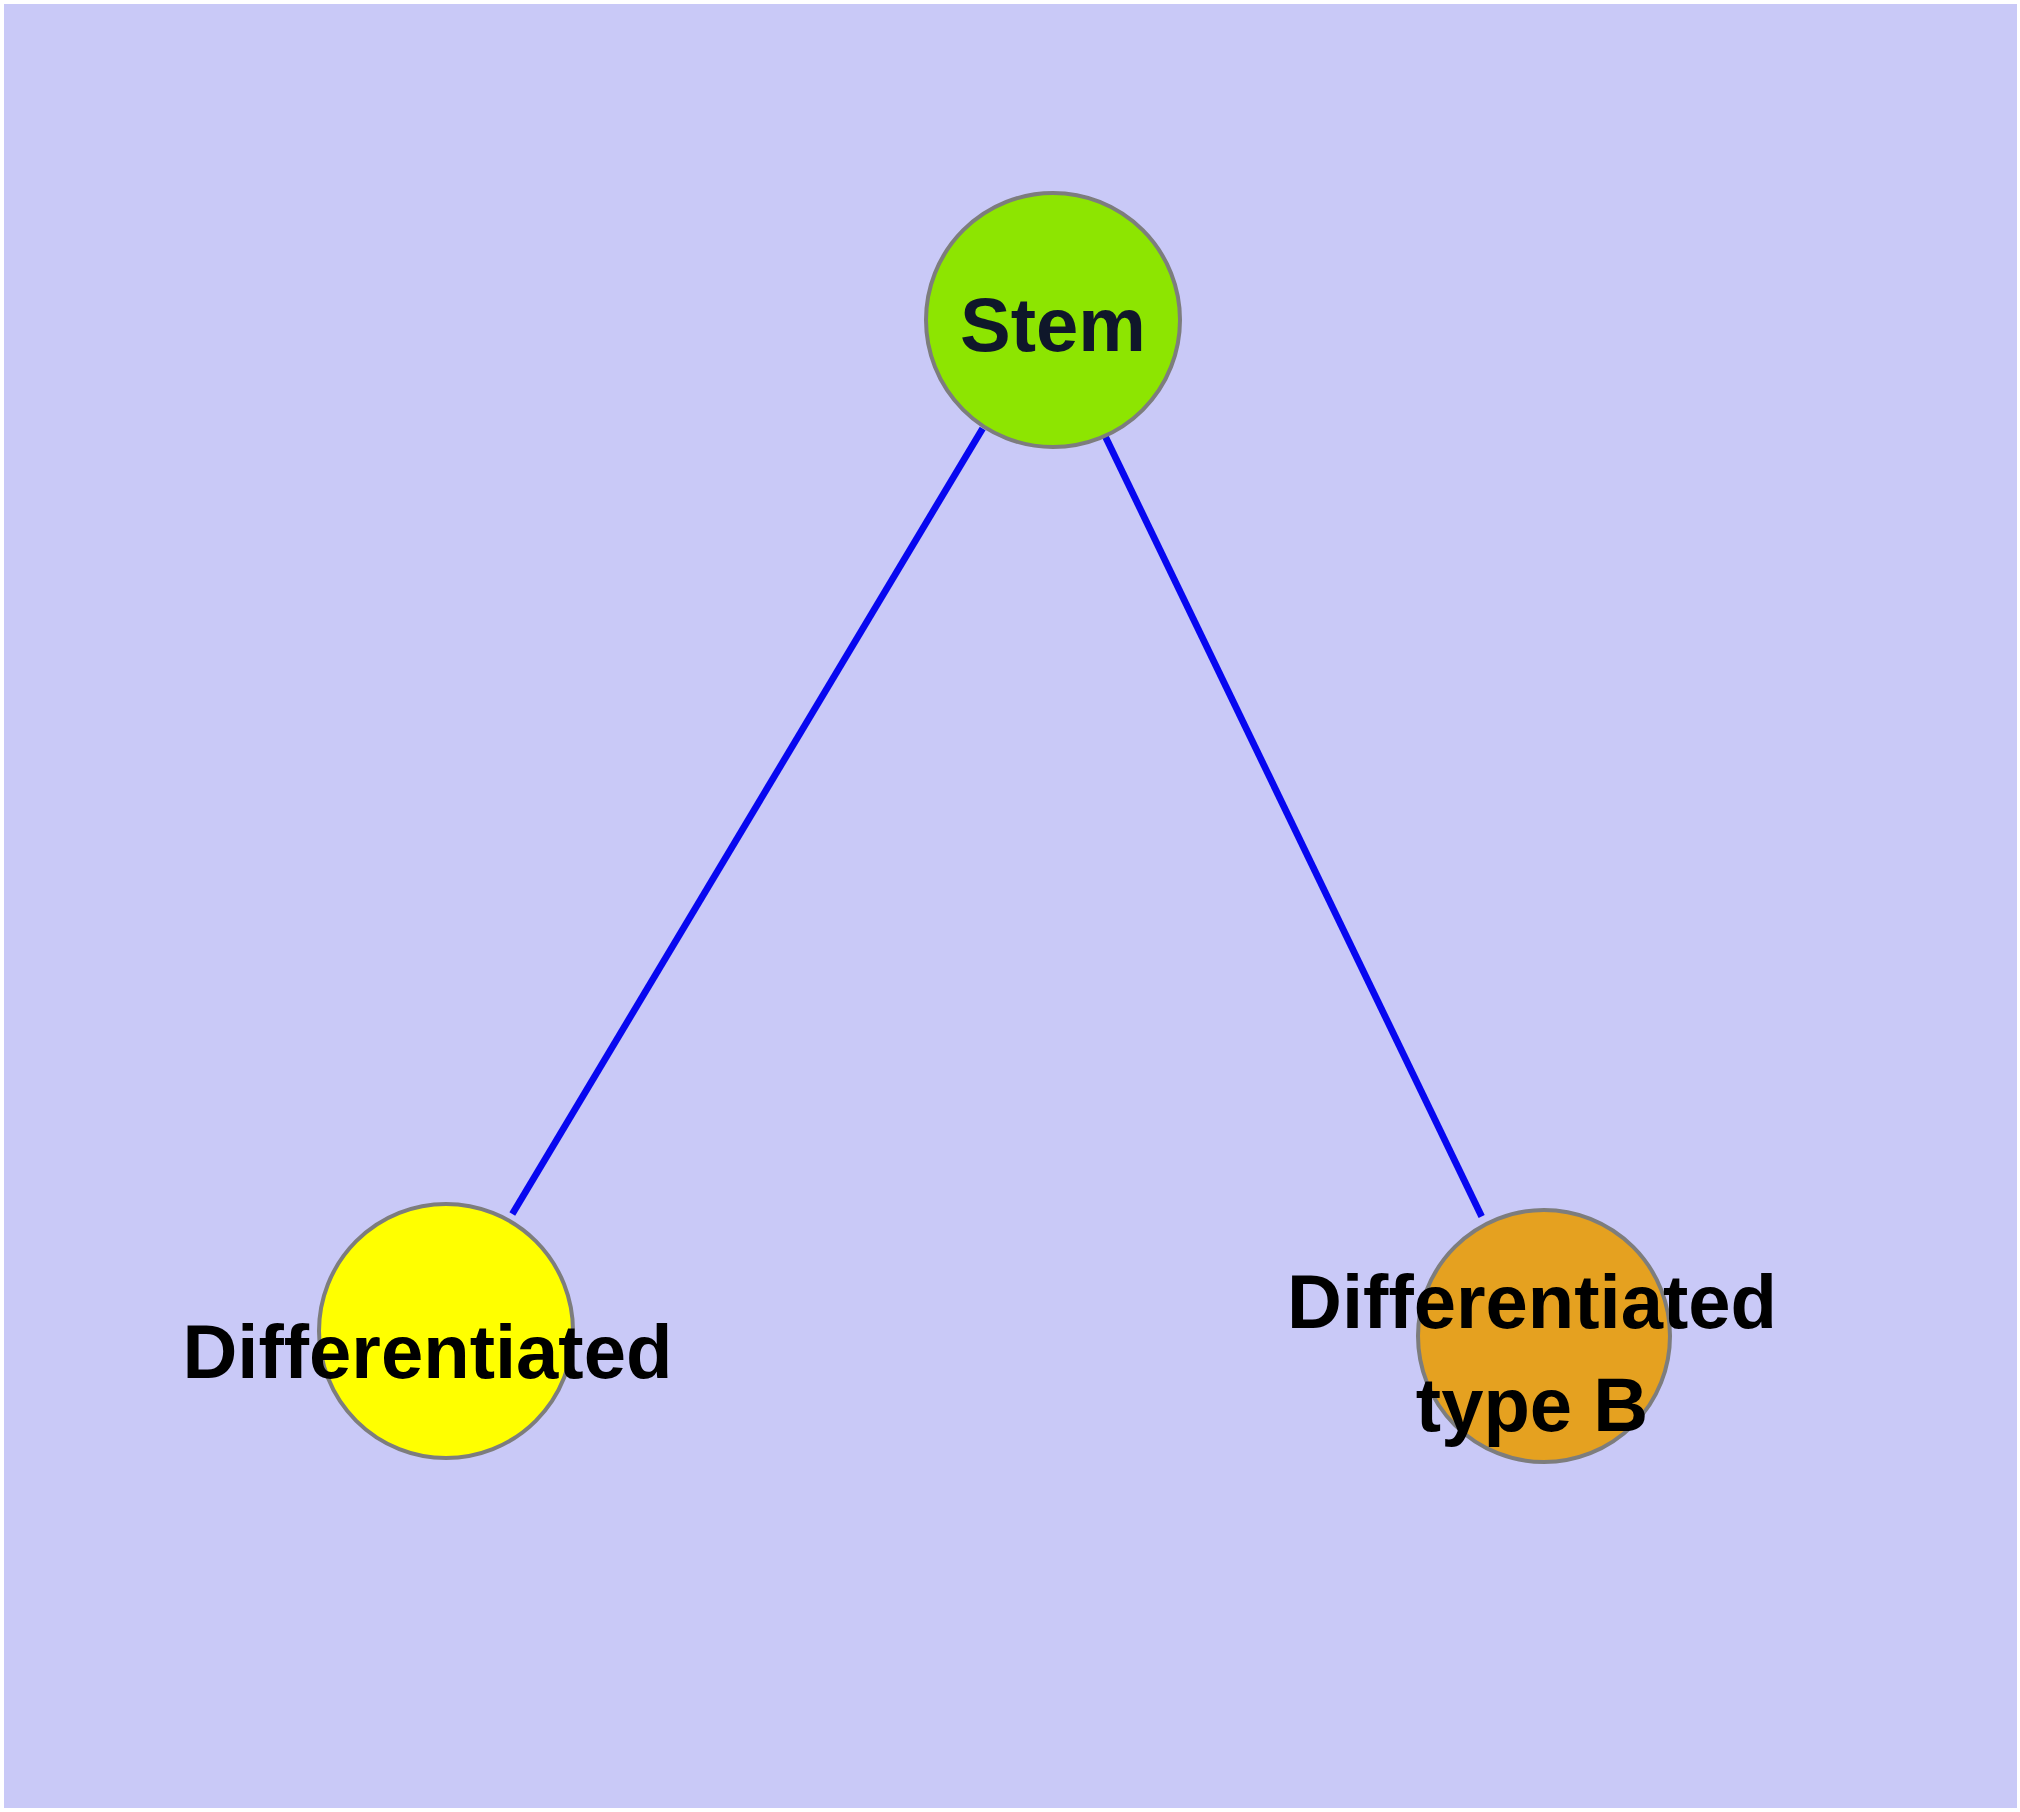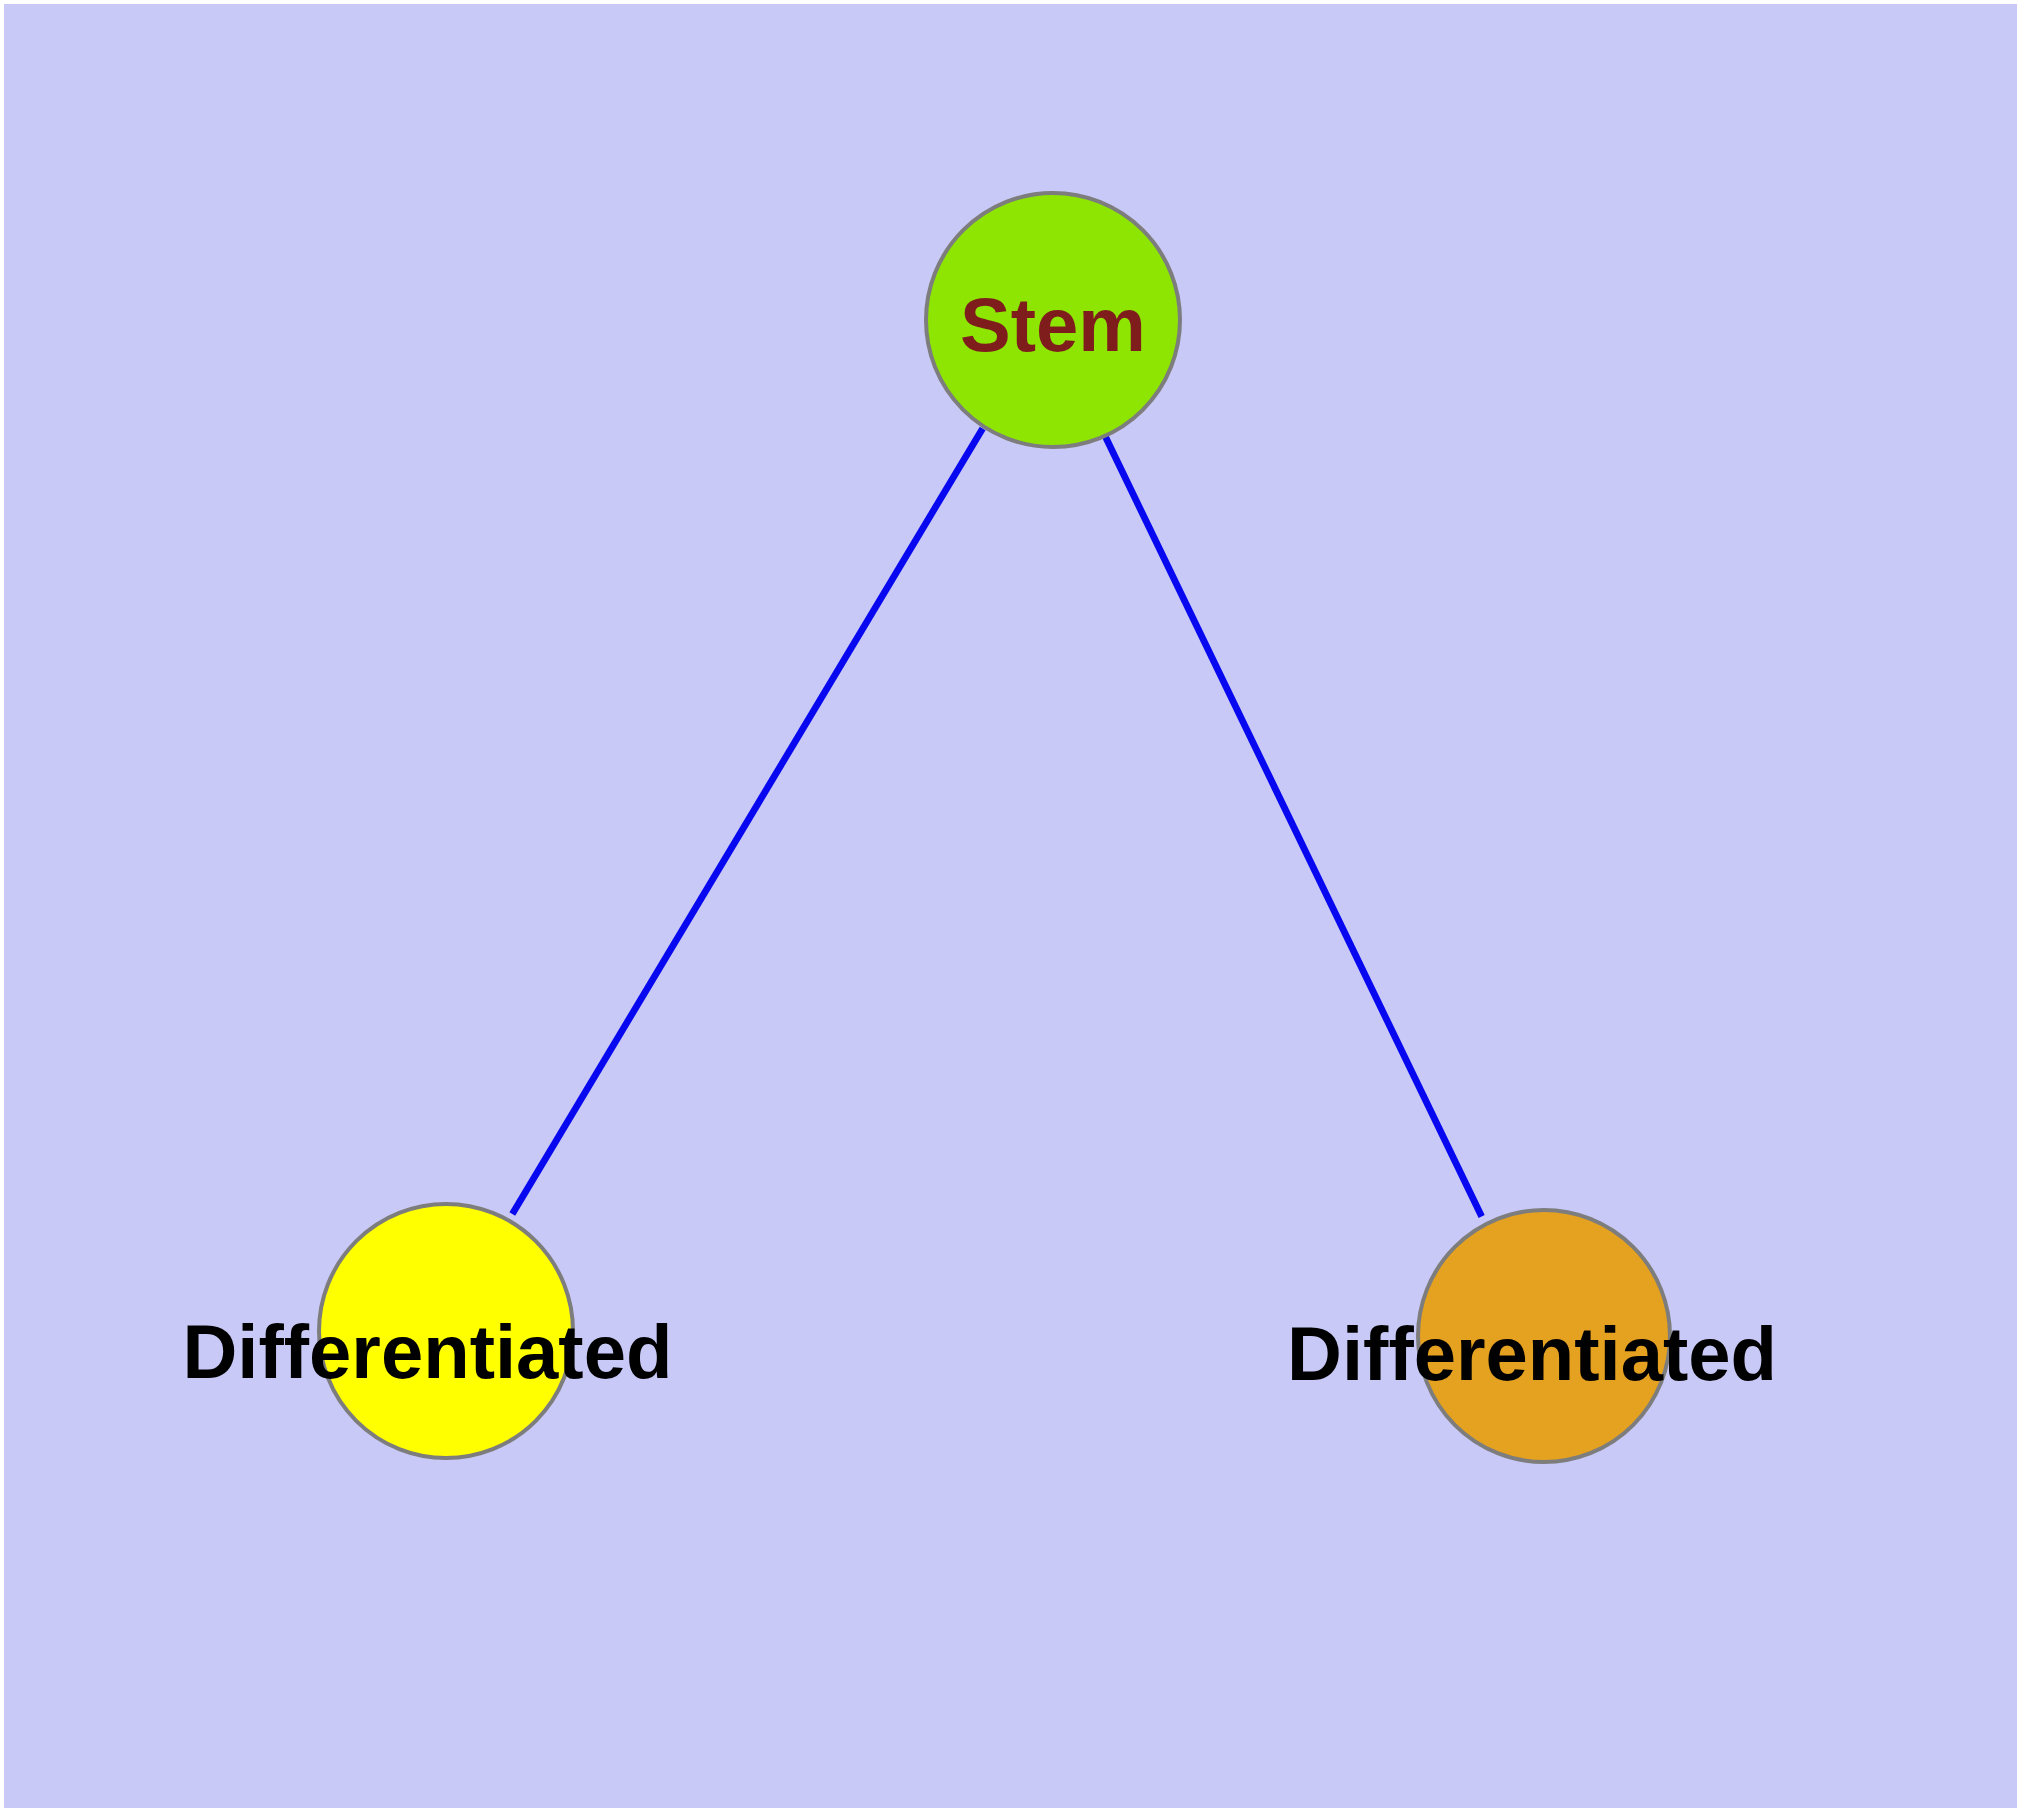--- a/index.html
+++ b/index.html
@@ -52,31 +52,32 @@
 <body>
 
 <div class="stage" style="background: rgb(201, 201, 247);">
 
   <svg class="edge-layer" viewBox="0 0 2384 2138" preserveAspectRatio="none">
     <line stroke-width="8" stroke-linecap="butt" x1="1159" y1="503" x2="602" y2="1434" stroke="#0707f0"></line>
     <line stroke-width="8" stroke-linecap="butt" x1="1303" y1="510" x2="1750" y2="1437" stroke="#0707f0"></line>
   </svg>
 
   <div class="node" style="left: 920px; top: 187px; width: 258px; height: 258px; background: rgb(141, 229, 1); border-color: rgb(125, 125, 125);">
-    <div class="node-label" style="--dx: 0px; --dy: 4.2px; color: #7f1d1d;">
+    <div class="node-label" style="--dx: 0px; --dy: 4.2px; color: #0f172a;">
       <span>Stem</span>
     </div>
   </div>
 
   <div class="node" style="left: 313px; top: 1198px; width: 258px; height: 258px; background: rgb(255, 255, 0); border-color: rgb(125, 125, 125);">
     <div class="node-label" style="--dx: -18.6px; --dy: 20.3px; color: rgb(0, 0, 0);">
       <span>Differentiated</span>
     </div>
   </div>
 
   <div class="node" style="left: 1412px; top: 1204px; width: 256px; height: 256px; background: rgb(229, 161, 32); border-color: rgb(125, 125, 125);">
     <div class="node-label" style="--dx: -12px; --dy: 17px; color: rgb(0, 0, 0);">
       <span>Differentiated</span>
+      <span>type B</span>
     </div>
   </div>
 
 </div>
 
 
 </body></html>

